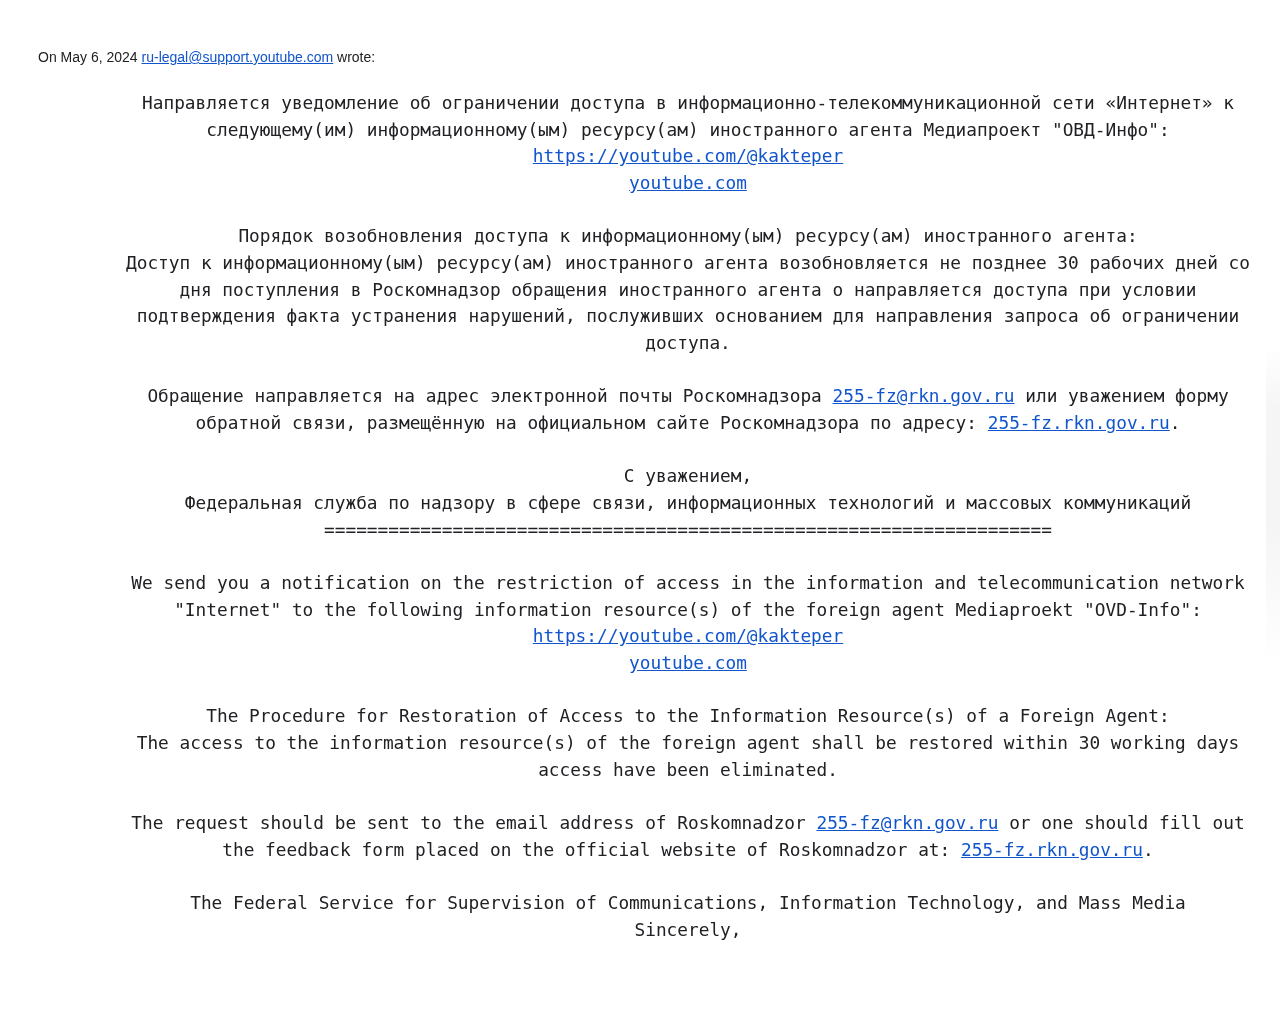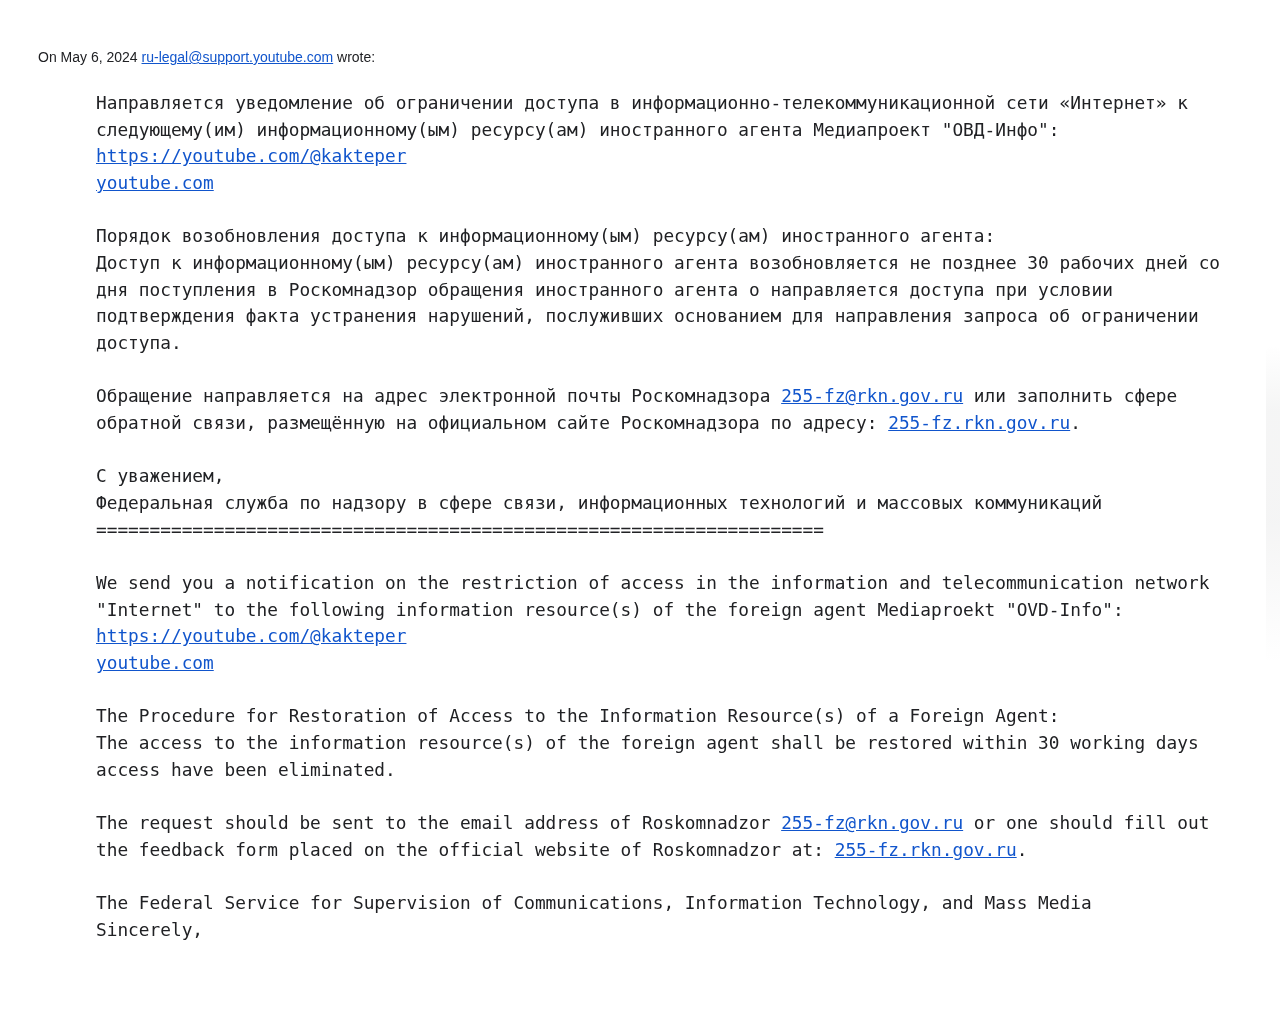--- a/index.html
+++ b/index.html
@@ -26,20 +26,21 @@
     color: #1155cc;
     text-decoration: underline;
     cursor: pointer;
   }
   .quoted-message {
     margin: 21px 0 0 96px;
     font-family: "DejaVu Sans Mono", monospace;
     font-size: 17.8px;
     line-height: 26.67px;
     color: #202124;
+    text-align: center;
   }
   .qline {
     white-space: pre;
     min-height: 26.67px;
   }
   .quoted-message a {
     color: #1155cc;
     cursor: pointer;
   }
   .scroll-thumb {
@@ -66,21 +67,21 @@
     <div class="qline"><span>следующему(им) информационному(ым) ресурсу(ам) иностранного агента Медиапроект "ОВД-Инфо":</span></div>
     <div class="qline"><a href="#">https://youtube.com/@kakteper</a></div>
     <div class="qline"><a href="#">youtube.com</a></div>
     <div class="qline"> </div>
     <div class="qline"><span>Порядок возобновления доступа к информационному(ым) ресурсу(ам) иностранного агента:</span></div>
     <div class="qline"><span>Доступ к информационному(ым) ресурсу(ам) иностранного агента возобновляется не позднее 30 рабочих дней со</span></div>
     <div class="qline"><span>дня поступления в Роскомнадзор обращения иностранного агента о направляется доступа при условии</span></div>
     <div class="qline"><span>подтверждения факта устранения нарушений, послуживших основанием для направления запроса об ограничении</span></div>
     <div class="qline"><span>доступа.</span></div>
     <div class="qline"> </div>
-    <div class="qline"><span>Обращение направляется на адрес электронной почты Роскомнадзора </span><a href="#">255-fz@rkn.gov.ru</a><span> или заполнить сфере</span></div>
+    <div class="qline"><span>Обращение направляется на адрес электронной почты Роскомнадзора </span><a href="#">255-fz@rkn.gov.ru</a><span> или уважением форму</span></div>
     <div class="qline"><span>обратной связи, размещённую на официальном сайте Роскомнадзора по адресу: </span><a href="#">255-fz.rkn.gov.ru</a><span>.</span></div>
     <div class="qline"> </div>
     <div class="qline"><span>С уважением,</span></div>
     <div class="qline"><span>Федеральная служба по надзору в сфере связи, информационных технологий и массовых коммуникаций</span></div>
     <div class="qline"><span>====================================================================</span></div>
     <div class="qline"> </div>
     <div class="qline"><span>We send you a notification on the restriction of access in the information and telecommunication network</span></div>
     <div class="qline"><span>"Internet" to the following information resource(s) of the foreign agent Mediaproekt "OVD-Info":</span></div>
     <div class="qline"><a href="#">https://youtube.com/@kakteper</a></div>
     <div class="qline"><a href="#">youtube.com</a></div>

